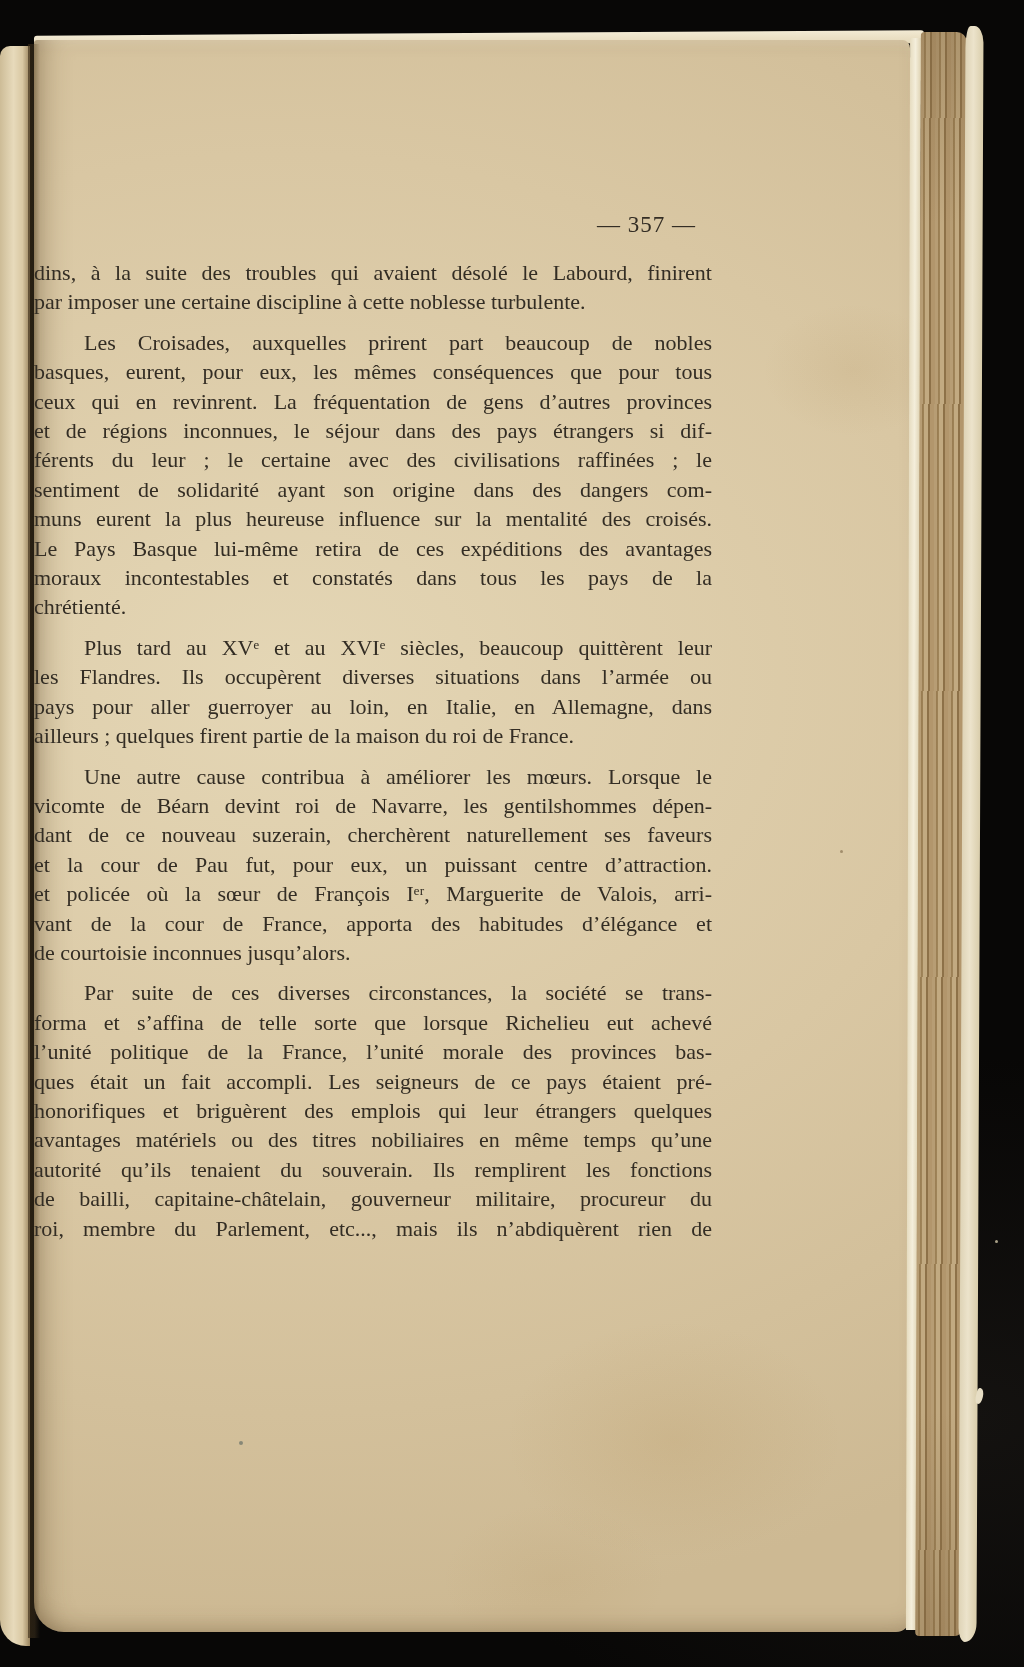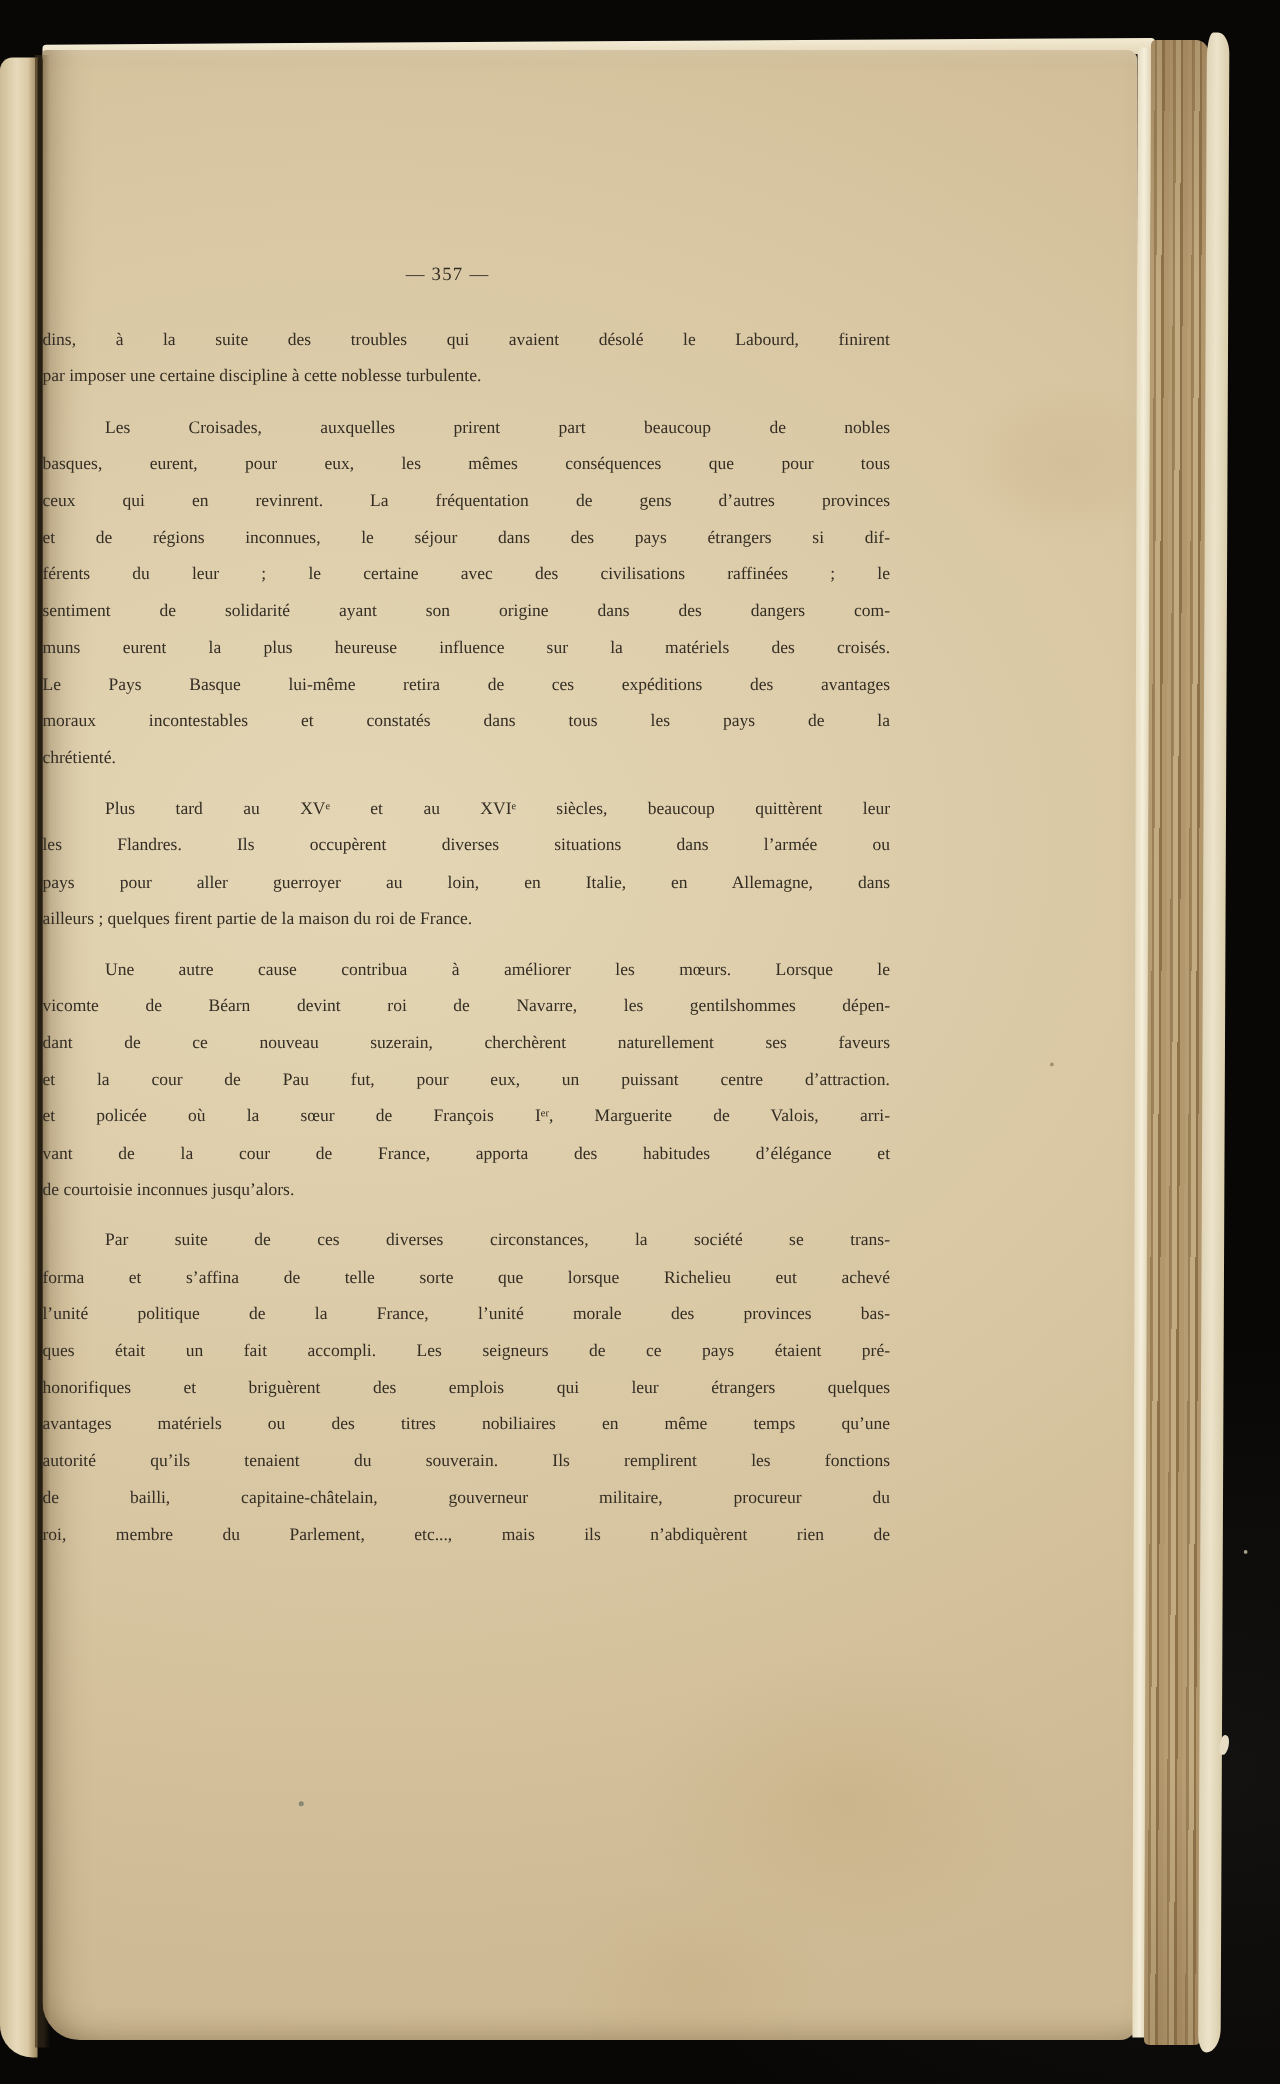--- a/index.html
+++ b/index.html
@@ -56,32 +56,32 @@
     border-radius: 3px 8px 14px 30px;
     box-shadow:
       inset 22px 0 30px -16px rgba(86,64,34,0.45),
       inset 0 -16px 24px -16px rgba(86,64,34,0.35),
       inset 0 8px 14px -10px rgba(255,250,235,0.55);
   }
   .page-number {
     position: absolute;
     left: 34px; top: 212px;
     width: 676px;
-    text-align: center;
-    font-size: 15px;
+    text-align: right;
+    font-size: 23px;
     letter-spacing: 1px;
     color: #332d24;
     transform: translateX(-14px);
   }
   .text-block {
     position: absolute;
     left: 34px; top: 258px;
     width: 678px;
     color: #332d24;
-    font-size: 14px;
+    font-size: 22px;
     line-height: 29.4px;
   }
   .para + .para { margin-top: 11px; }
   .line {
     text-align: justify;
     text-align-last: justify;
     white-space: normal;
   }
   .line.flush { text-align-last: left; }
   .line.indent { text-indent: 50px; }
@@ -154,21 +154,21 @@
         <div class="line">dins, à la suite des troubles qui avaient désolé le Labourd, finirent</div>
         <div class="line flush">par imposer une certaine discipline à cette noblesse turbulente.</div>
       </div>
       <div class="para">
         <div class="line indent">Les Croisades, auxquelles prirent part beaucoup de nobles</div>
         <div class="line">basques, eurent, pour eux, les mêmes conséquences que pour tous</div>
         <div class="line">ceux qui en revinrent. La fréquentation de gens d’autres provinces</div>
         <div class="line">et de régions inconnues, le séjour dans des pays étrangers si dif-</div>
         <div class="line">férents du leur ; le certaine avec des civilisations raffinées ; le</div>
         <div class="line">sentiment de solidarité ayant son origine dans des dangers com-</div>
-        <div class="line">muns eurent la plus heureuse influence sur la matériels des croisés.</div>
+        <div class="line">muns eurent la plus heureuse influence sur la mentalité des croisés.</div>
         <div class="line">Le Pays Basque lui-même retira de ces expéditions des avantages</div>
         <div class="line">moraux incontestables et constatés  dans  tous  les  pays  de  la</div>
         <div class="line flush">chrétienté.</div>
       </div>
       <div class="para">
         <div class="line indent">Plus tard au XVᵉ et au XVIᵉ siècles, beaucoup quittèrent leur</div>
         <div class="line">les Flandres. Ils occupèrent diverses situations dans l’armée ou</div>
         <div class="line">pays pour aller guerroyer au loin, en Italie, en Allemagne, dans</div>
         <div class="line flush">ailleurs ; quelques firent partie de la maison du roi de France.</div>
       </div>

